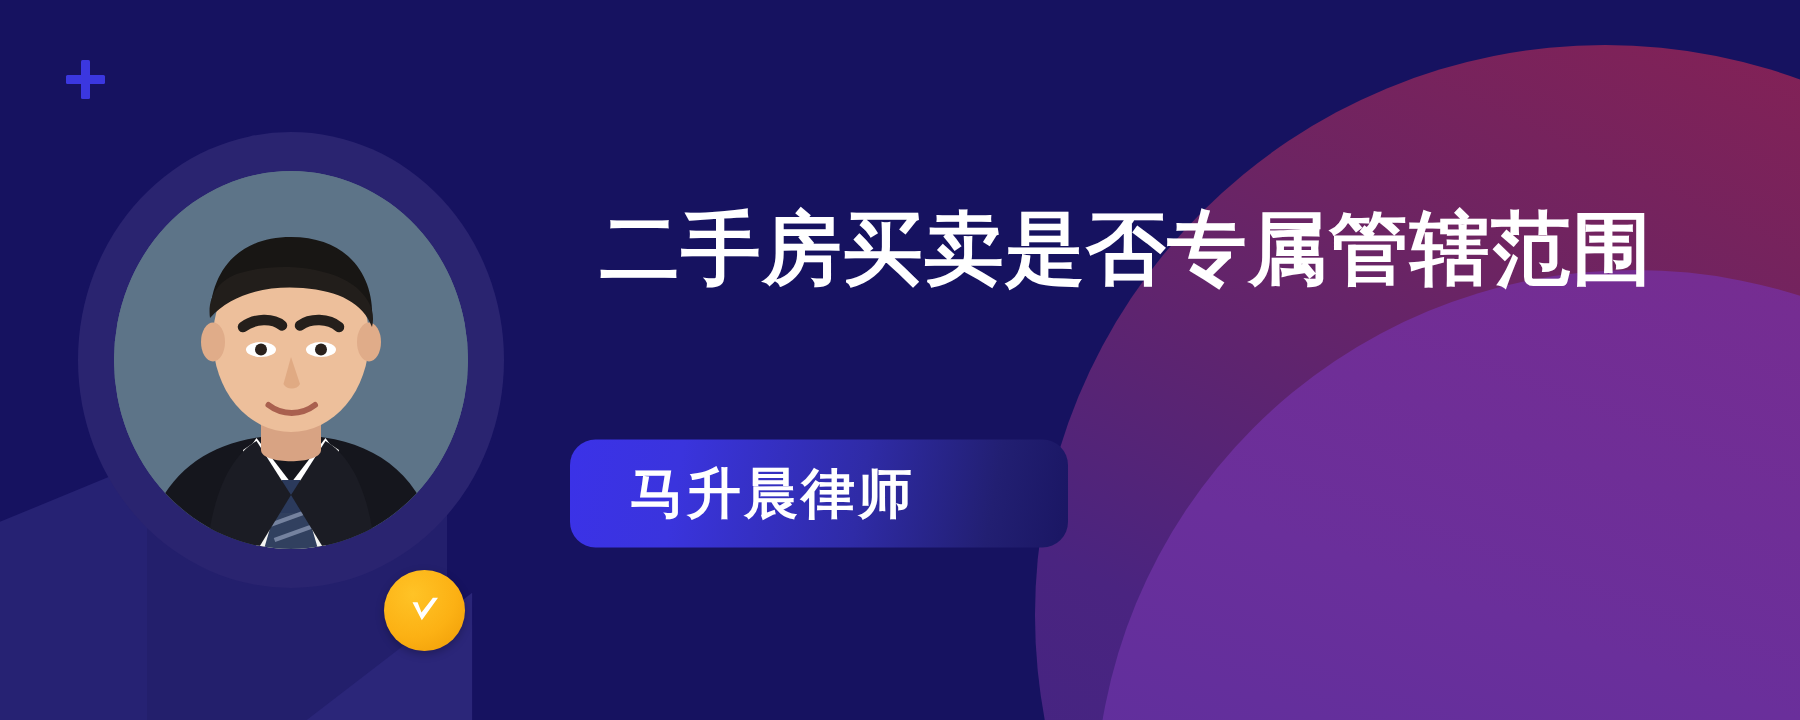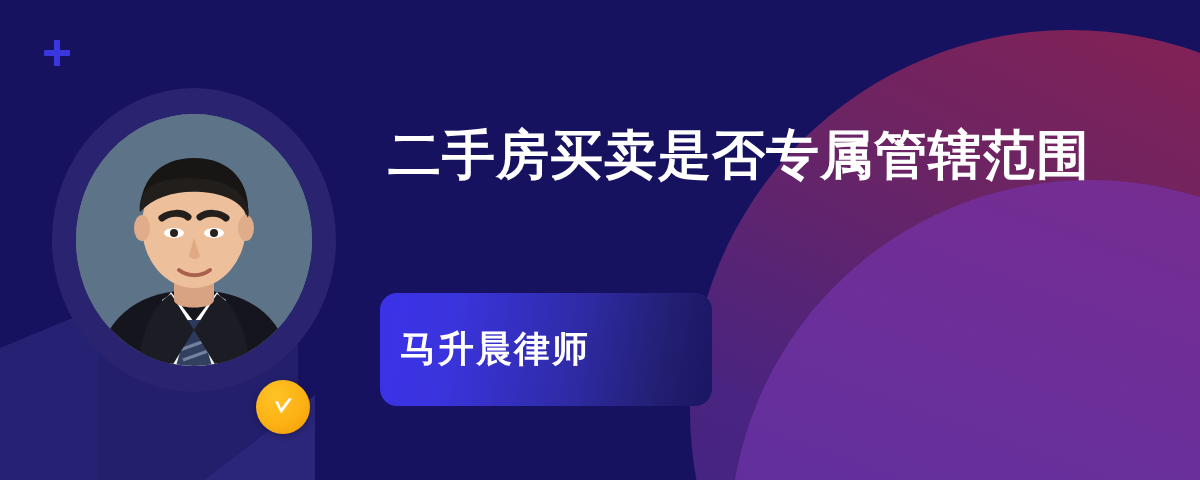--- a/index.html
+++ b/index.html
@@ -154,39 +154,39 @@
   .verified-badge svg { display: block; }
 
   
   .content {
     position: absolute;
     left: 388px;
     top: 118px;
     width: 780px;
   }
   .headline {
-    margin: 0;
+    margin: 12px;
     color: #ffffff;
     font-size: 53px;
     line-height: 74px;
     font-weight: bold;
     letter-spacing: 1px;
     white-space: pre-line;
     font-family: "DejaVu Sans", "Liberation Sans", sans-serif;
   }
 
   .name-button {
     position: absolute;
     left: 380px;
     top: 293px;
     width: 332px;
-    height: 113px;
+    height: 72px;
     border: none;
     border-radius: 17px;
-    padding: 0 0 0 20px;
+    padding: 0 0 0 40px;
     text-align: left;
     color: #ffffff;
     font-size: 36px;
     font-weight: bold;
     letter-spacing: 2px;
     background: linear-gradient(100deg, #3b32e8 0%, #3a34dd 22%, #2f2ba6 58%, #221f72 84%, #1a1663 100%);
     font-family: "DejaVu Sans", "Liberation Sans", sans-serif;
     cursor: pointer;
     display: flex;
     align-items: center;

